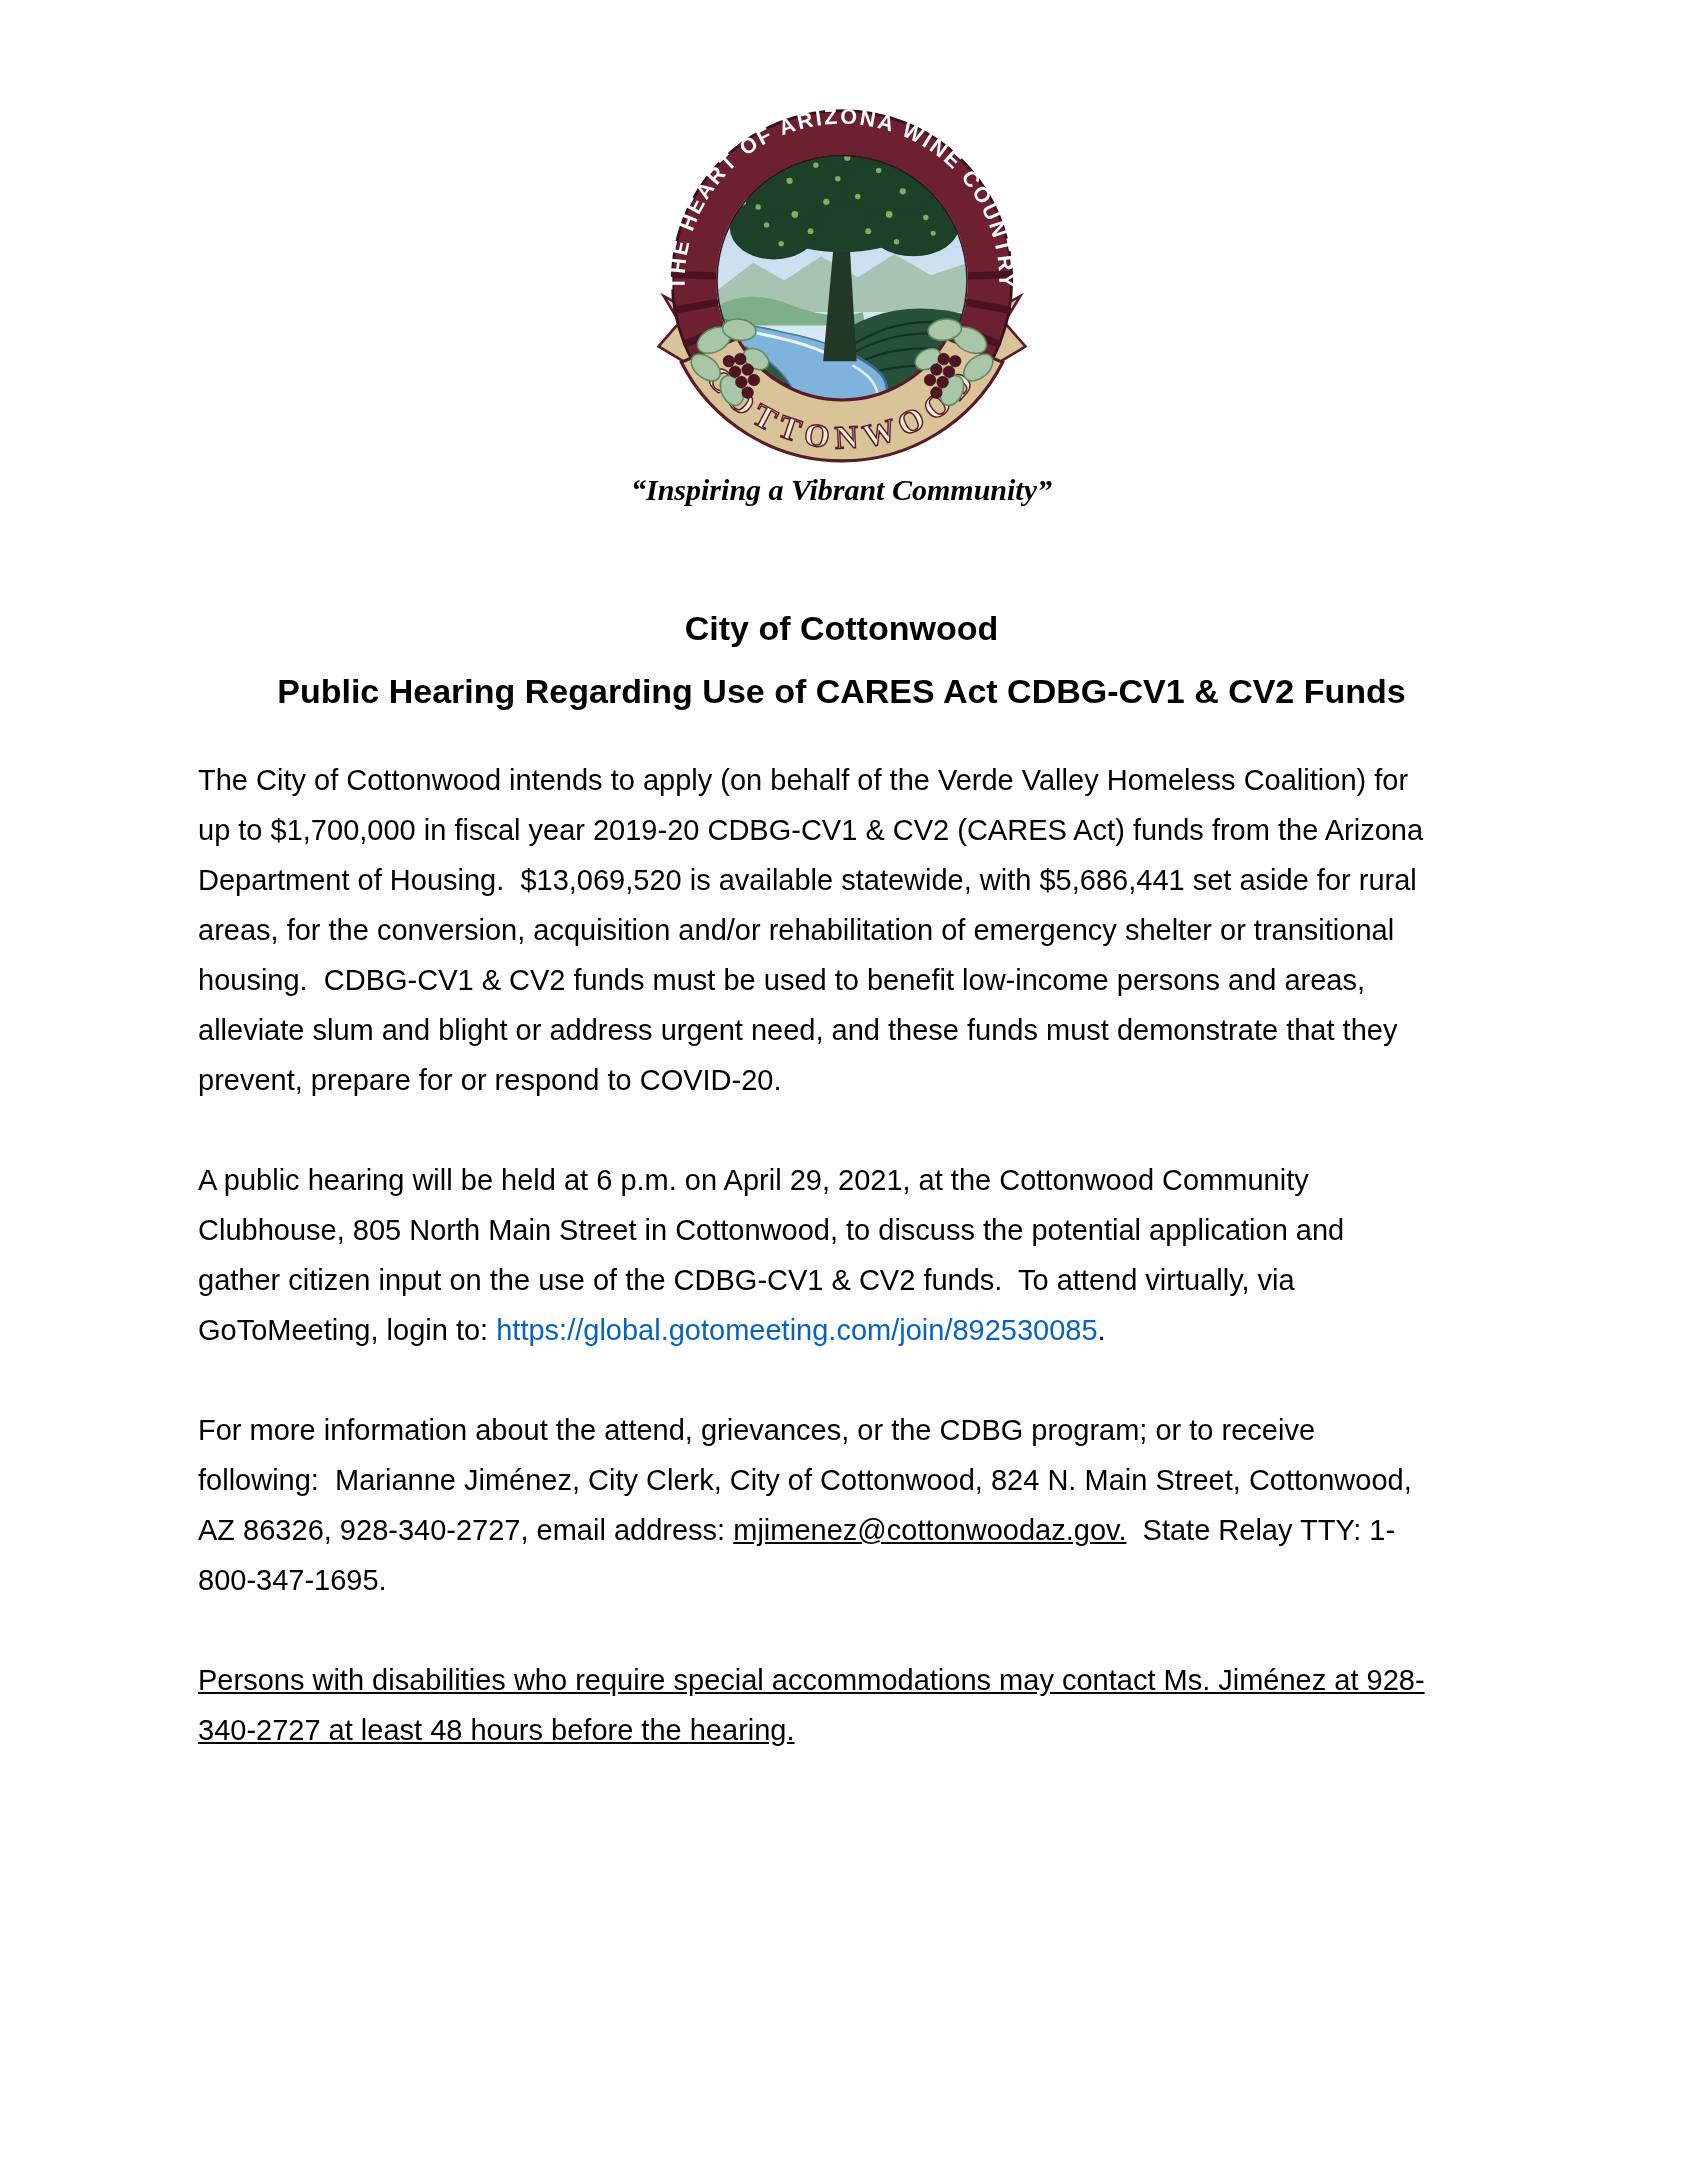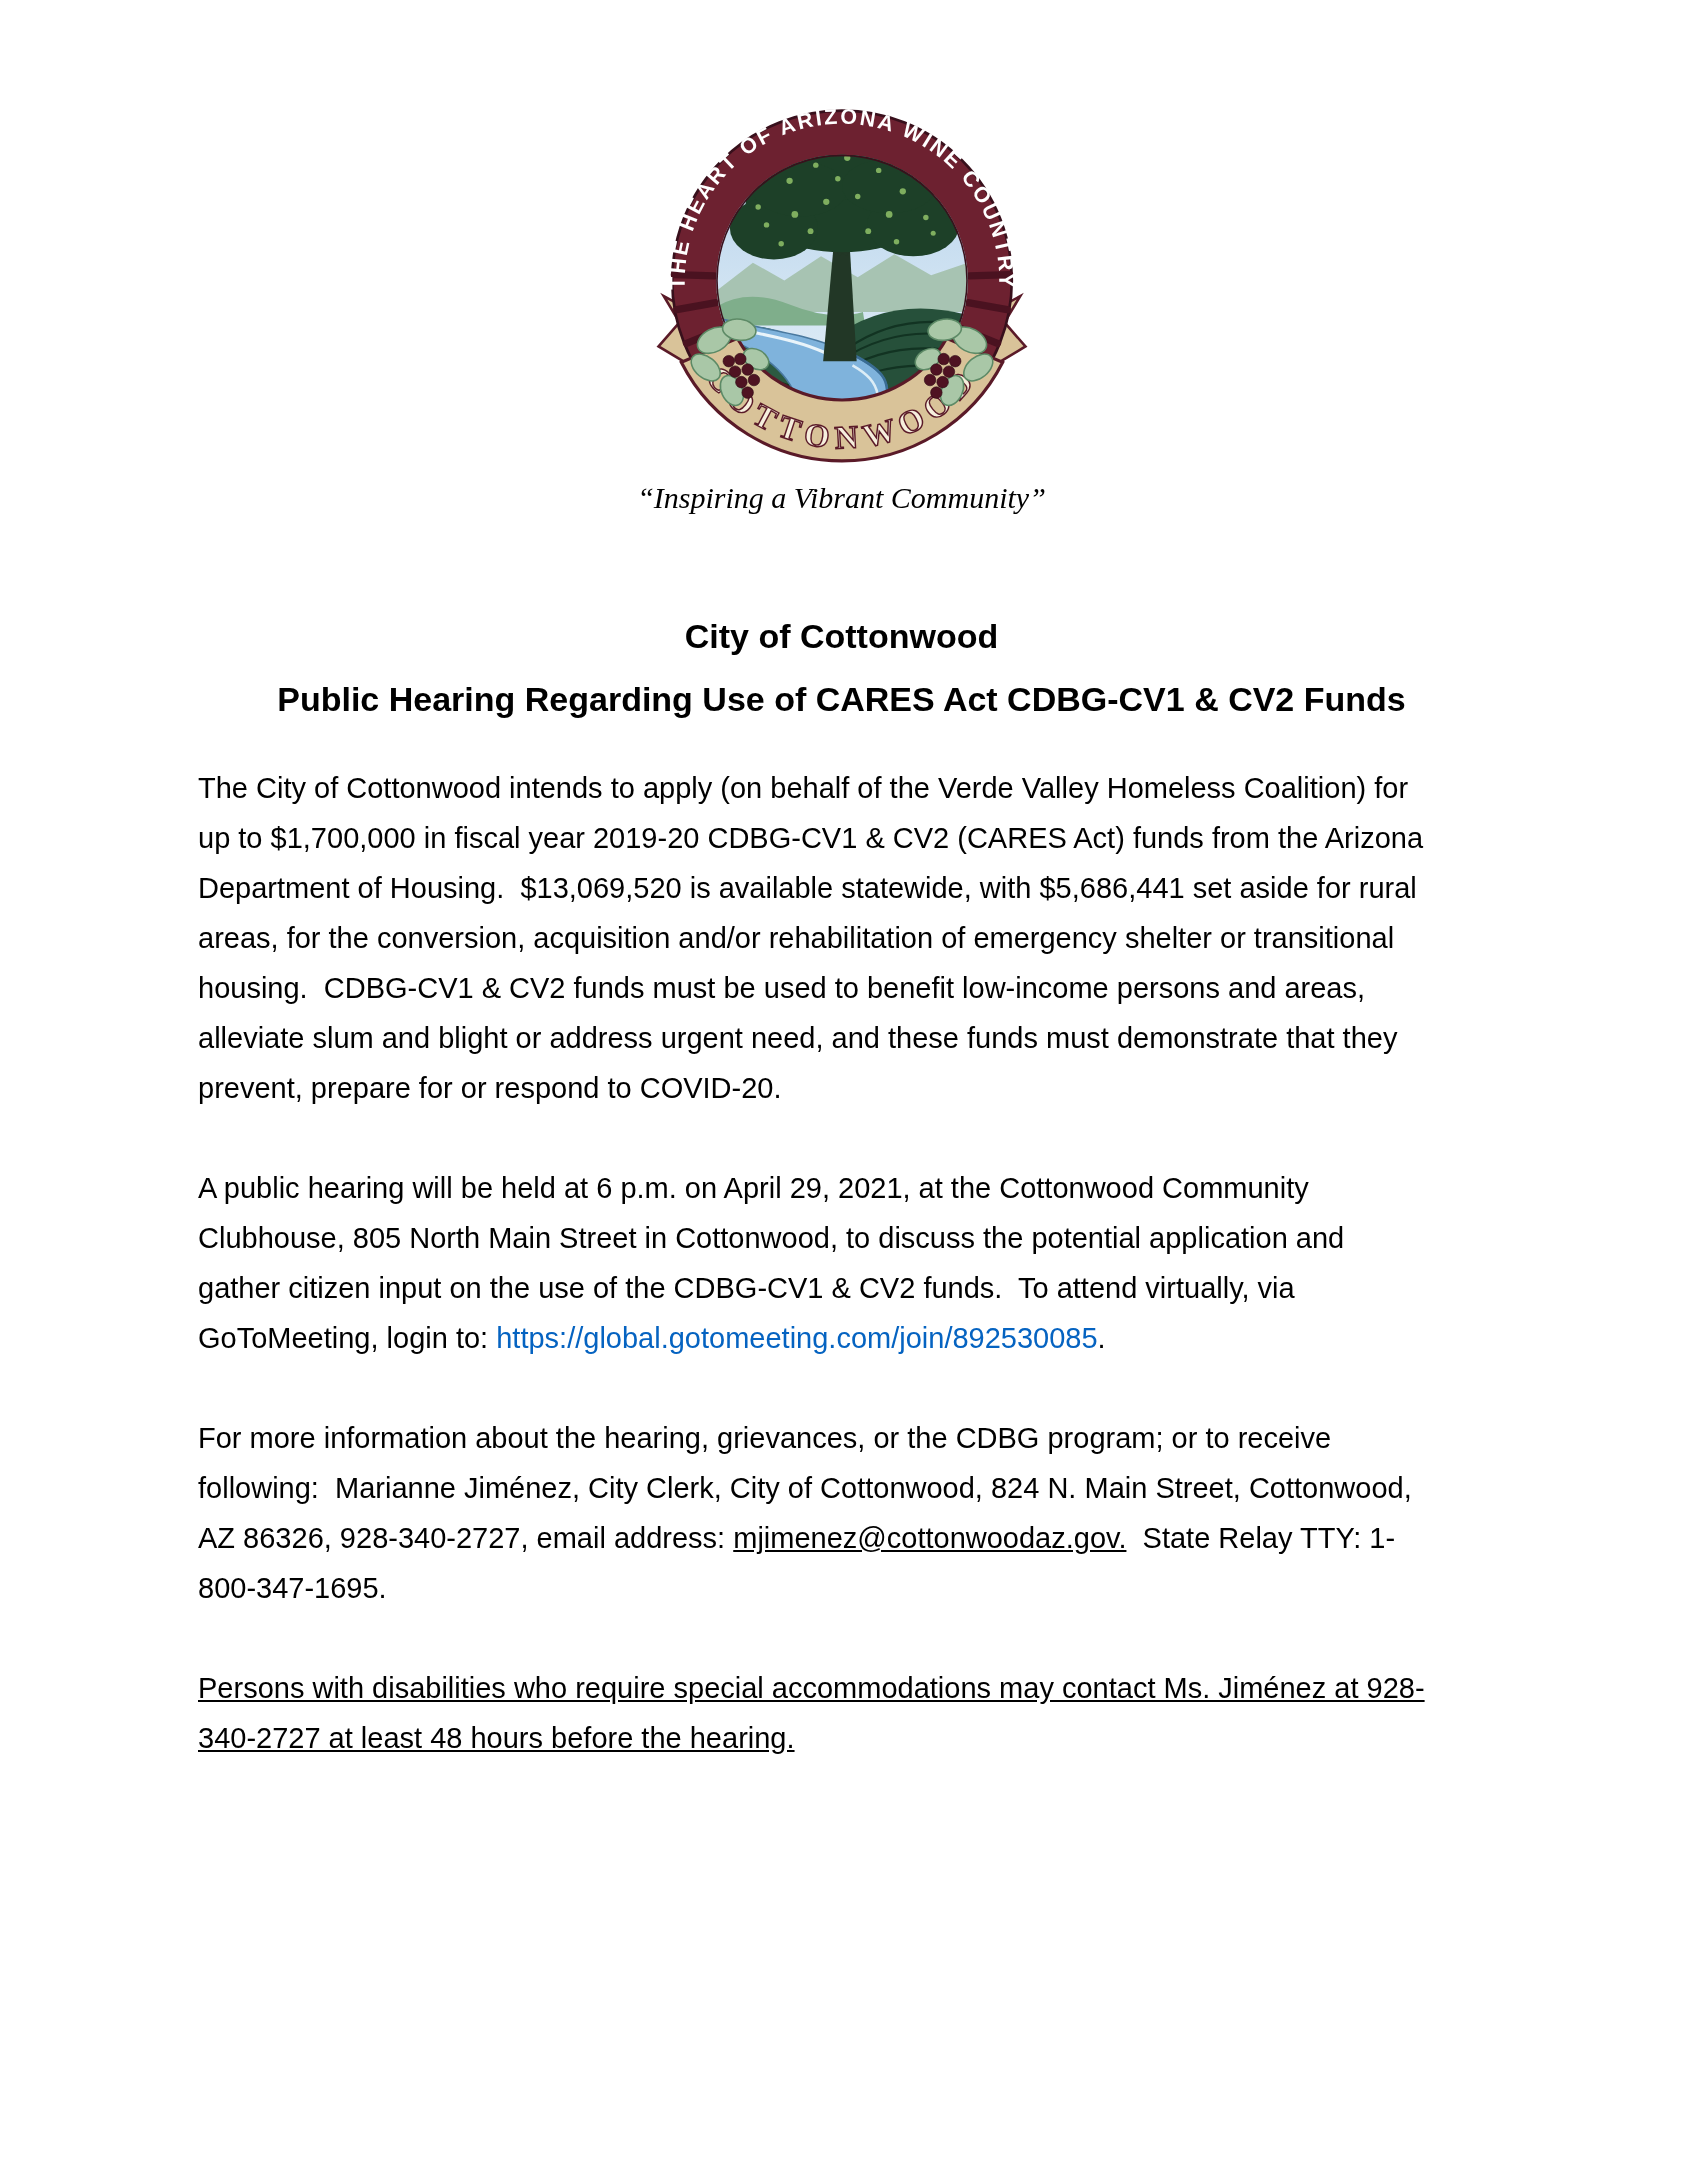--- a/index.html
+++ b/index.html
@@ -14,24 +14,24 @@
   }
   .logo-block {
     width: 100%;
     padding-top: 97px;
     display: flex;
     flex-direction: column;
     align-items: center;
   }
   .logo-svg { width: 420px; height: 369px; display: block; }
   .tagline {
-    margin-top: 14px;
+    margin-top: 6px;
     font-family: "Liberation Serif", "DejaVu Serif", serif;
     font-style: italic;
-    font-weight: normal;
+    font-weight: bold;
     font-size: 30px;
     line-height: 36px;
     color: #000000;
     text-align: center;
   }
   .doc-title {
     margin-top: 89px;
     text-align: center;
     font-weight: bold;
     font-size: 34px;
@@ -228,21 +228,21 @@
         <div class="line"><span>alleviate slum and blight or address urgent need, and these funds must demonstrate that they</span></div>
         <div class="line"><span>prevent, prepare for or respond to COVID-20.</span></div>
       </div>
       <div class="para">
         <div class="line"><span>A public hearing will be held at 6 p.m. on April 29, 2021, at the Cottonwood Community</span></div>
         <div class="line"><span>Clubhouse, 805 North Main Street in Cottonwood, to discuss the potential application and</span></div>
         <div class="line"><span>gather citizen input on the use of the CDBG-CV1 &amp; CV2 funds.  To attend virtually, via</span></div>
         <div class="line"><span>GoToMeeting, login to: </span><a class="link">https://global.gotomeeting.com/join/892530085</a><span>.</span></div>
       </div>
       <div class="para">
-        <div class="line"><span>For more information about the hearing, grievances, or the CDBG program; or to receive</span></div>
+        <div class="line"><span>For more information about the attend, grievances, or the CDBG program; or to receive</span></div>
         <div class="line"><span>following:  Marianne Jiménez, City Clerk, City of Cottonwood, 824 N. Main Street, Cottonwood,</span></div>
         <div class="line"><span>AZ 86326, 928-340-2727, email address: </span><a class="email">mjimenez@cottonwoodaz.gov.</a><span>  State Relay TTY: 1-</span></div>
         <div class="line"><span>800-347-1695.</span></div>
       </div>
       <div class="para big-gap">
         <div class="line"><span>Persons with disabilities who require special accommodations may contact Ms. Jiménez at 928-</span></div>
         <div class="line"><span>340-2727 at least 48 hours before the hearing.</span></div>
       </div>
     </div>
 

